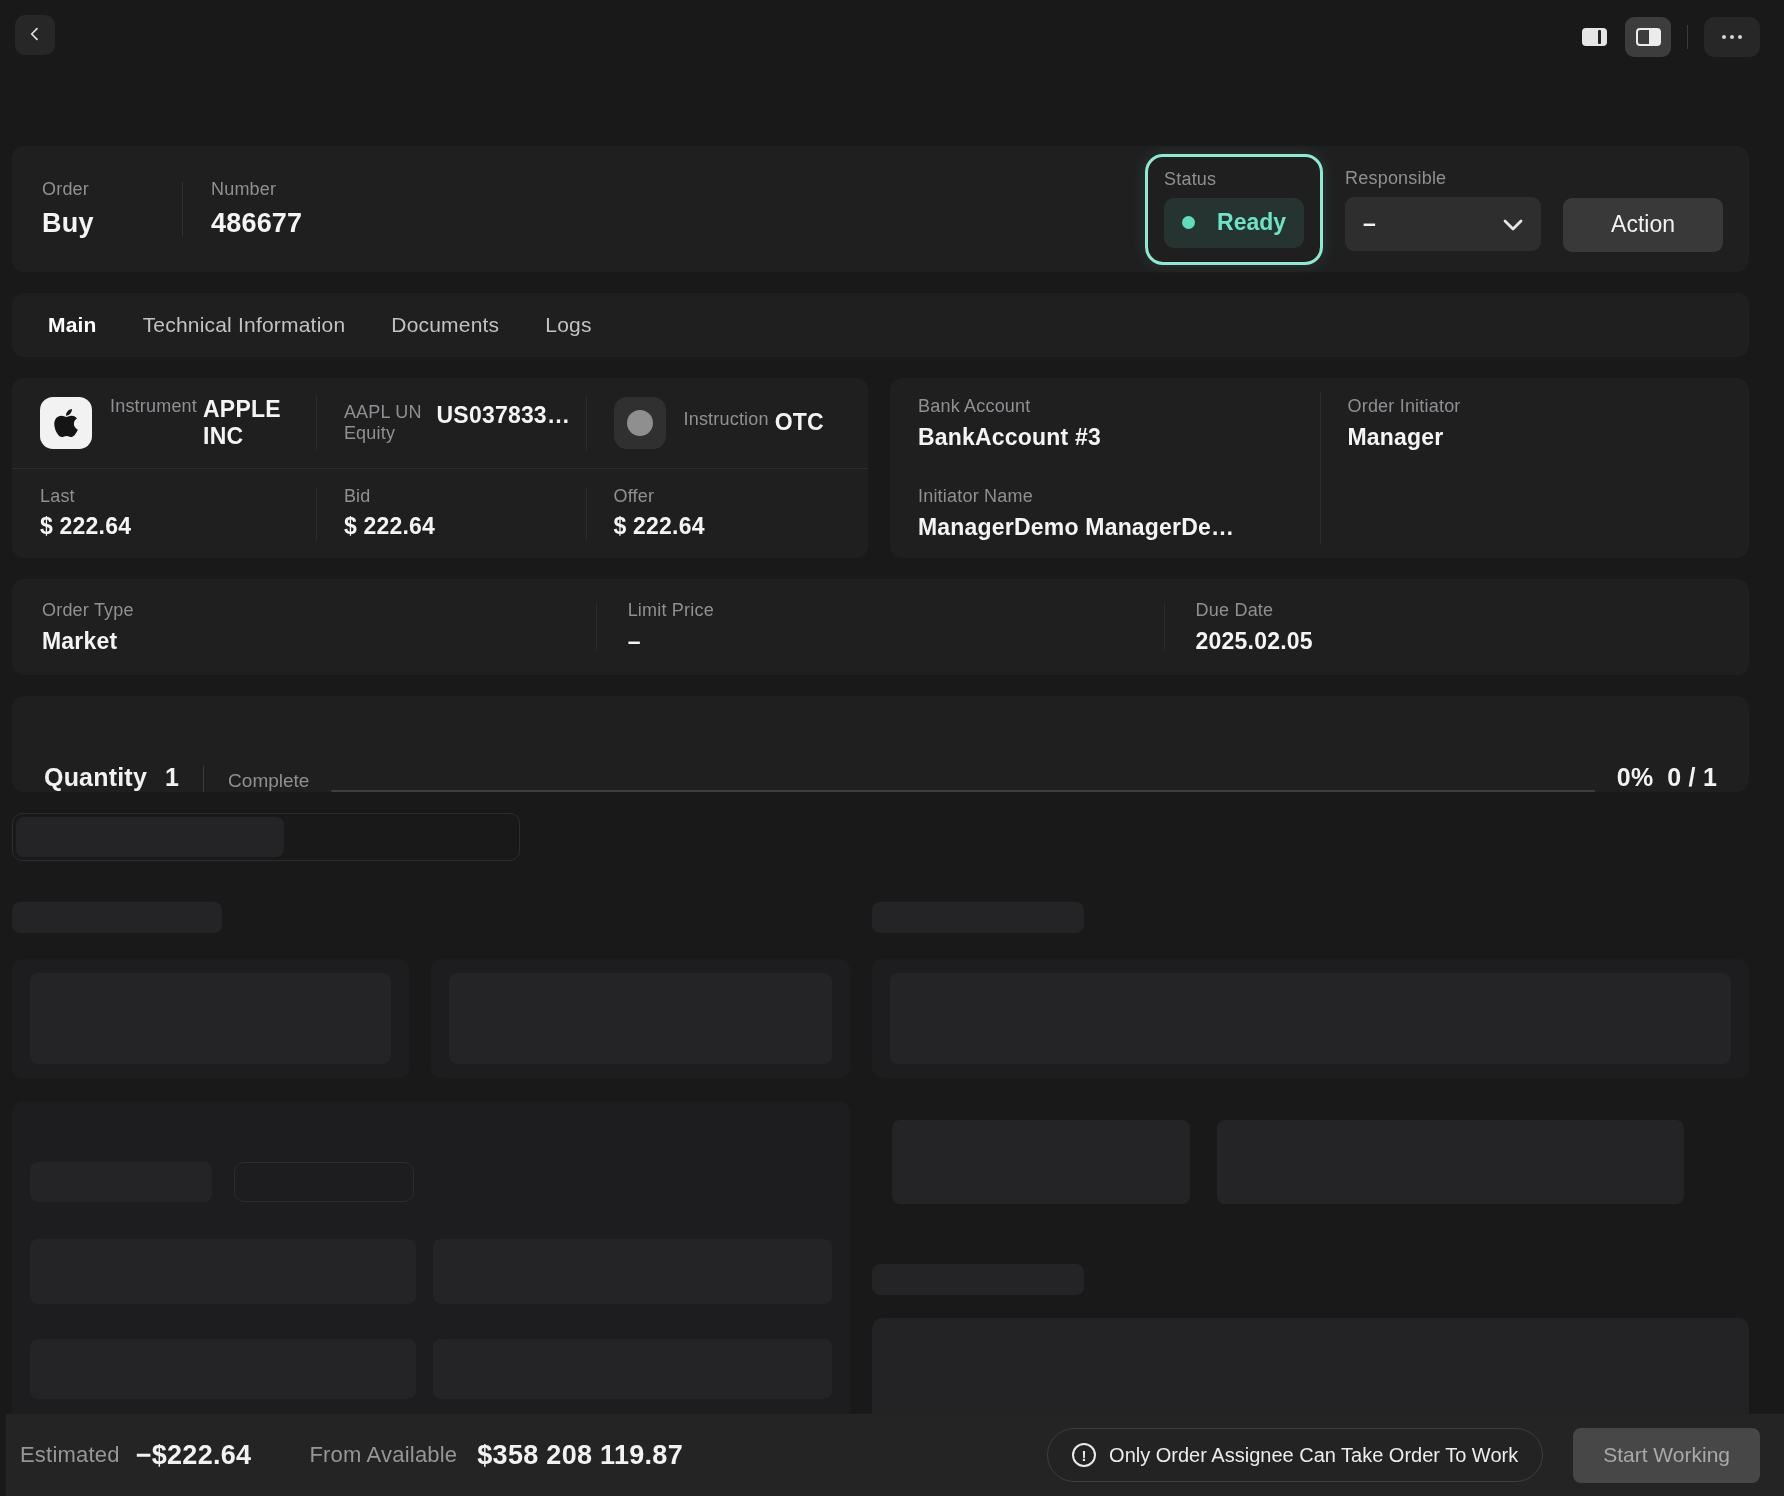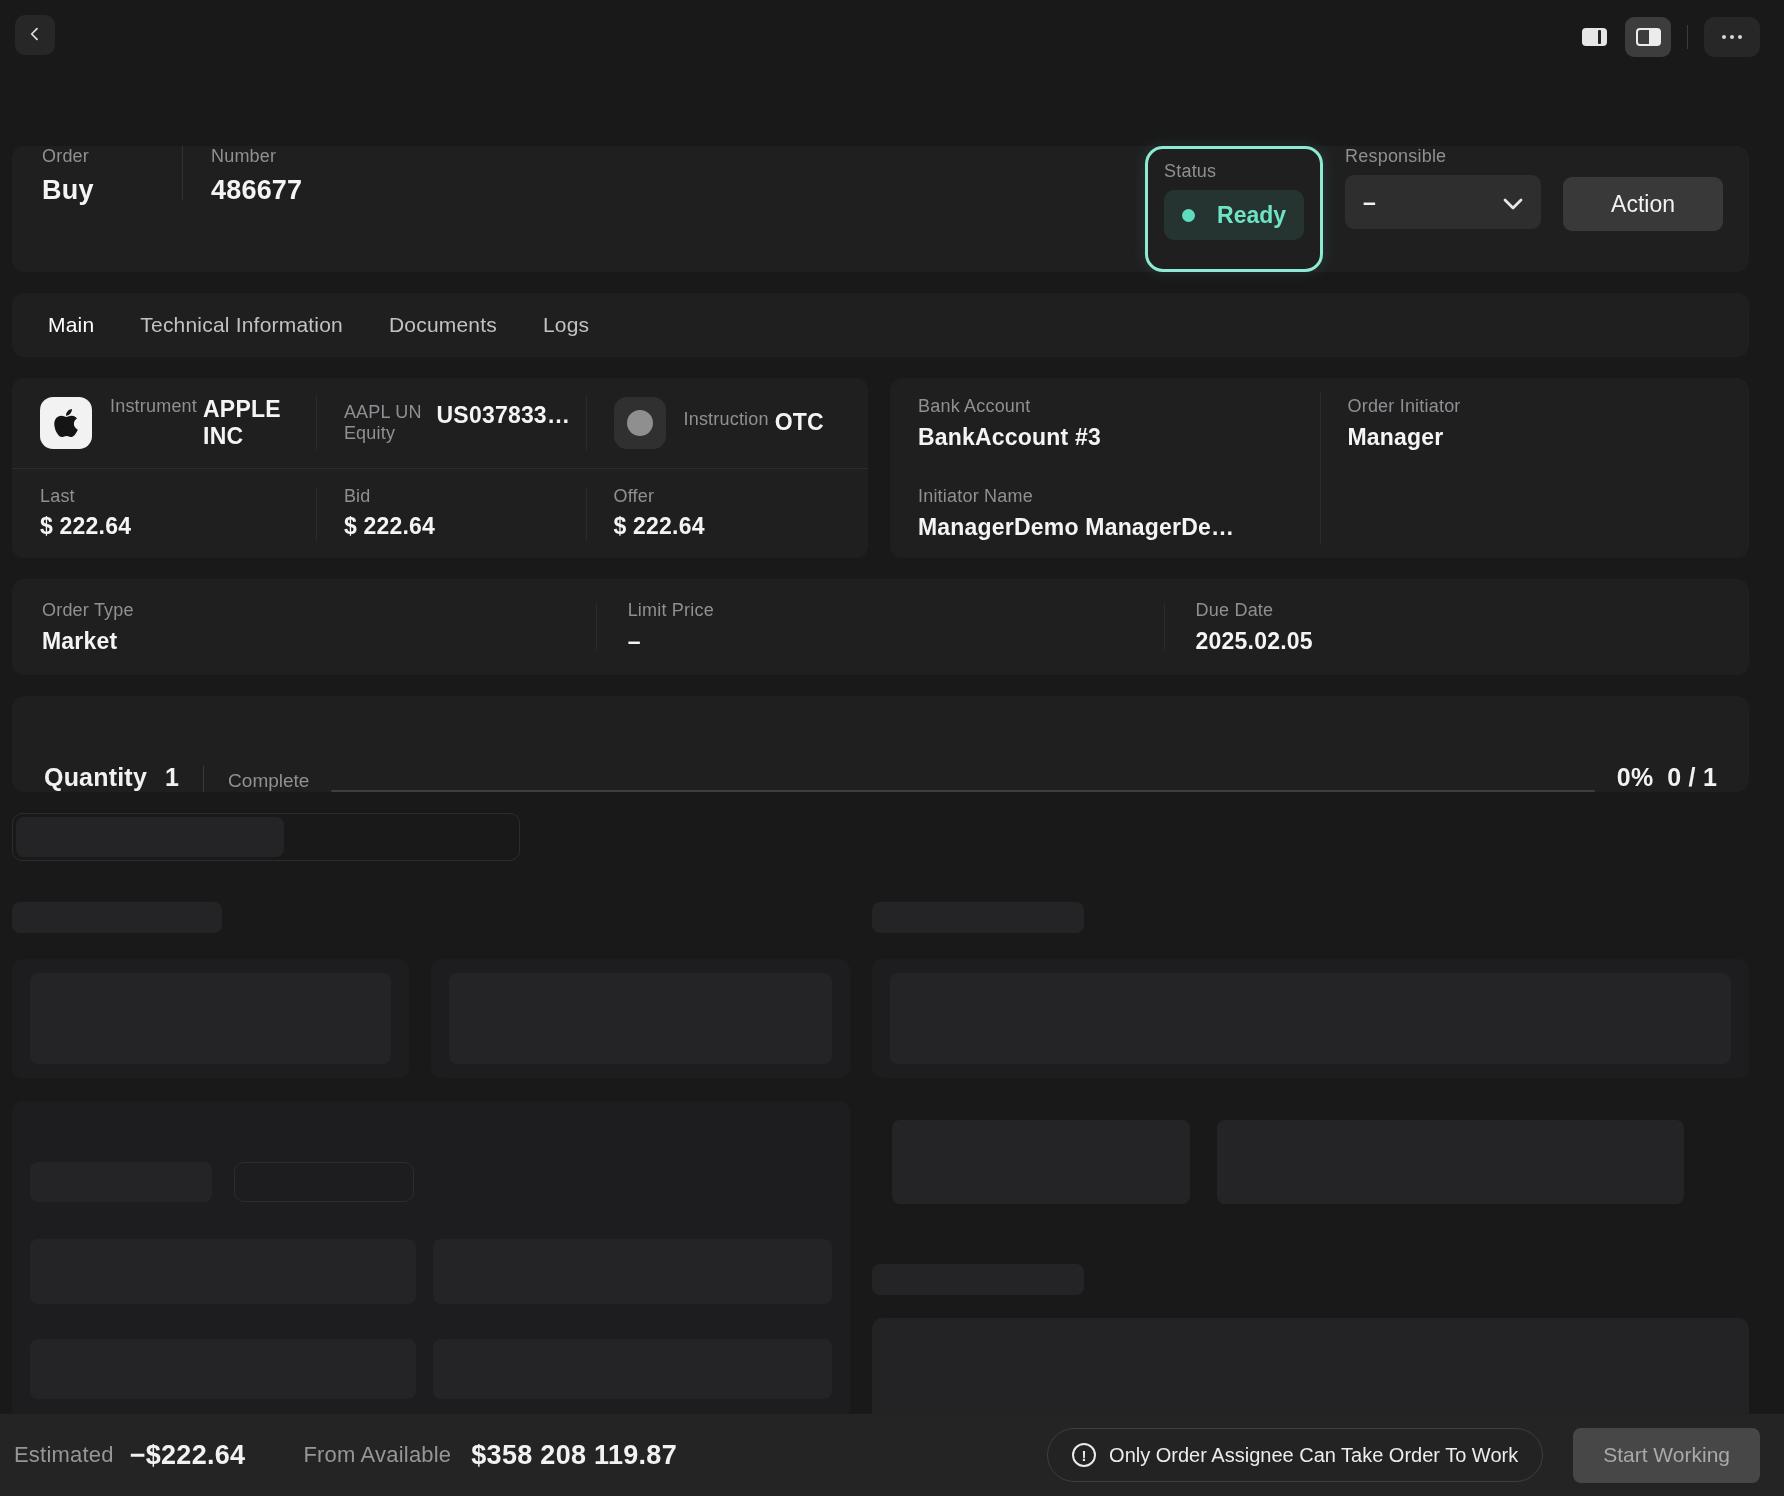--- a/index.html
+++ b/index.html
@@ -26,37 +26,37 @@
   .icon-panel{position:relative;display:inline-block;border-radius:4px}
   .icon-panel.full{width:25px;height:18px;background:#E6E6E6}
   .icon-panel.full .slot{position:absolute;top:2px;bottom:2px;right:6px;width:3px;background:#222;border-radius:1px}
   .icon-panel.split{width:25px;height:18px;border:2.5px solid #ECECEC;background:transparent}
   .icon-panel.split .fillR{position:absolute;top:0;bottom:0;right:0;width:10px;background:#ECECEC}
 
   
   .content{margin:34px 35px 0 12px;display:flex;flex-direction:column;gap:21px}
 
   
-  .order-header{height:126px;display:flex;padding:0 26px 0 30px}
+  .order-header{height:126px;display:flex;align-items:center;padding:0 26px 0 30px}
   .fld{display:flex;flex-direction:column;gap:8px}
   .fld.order{width:118px}
   .hdr-div{width:1px;height:54px;background:#323233;margin:0 28px 0 22px}
   .hdr-spacer{flex:1}
   .status-box{border:3px solid #8FEAD3;border-radius:18px;padding:12px 16px 14px;display:flex;flex-direction:column;gap:8px;margin-right:12px;box-shadow:0 0 16px rgba(128,230,206,.12)}
   .status-pill{background:#263431;border:none;border-radius:10px;height:50px;display:flex;align-items:center;gap:22px;padding:0 18px;width:max-content;cursor:pointer}
   .status-pill .txt{color:#6FE3C6;font-size:23px;font-weight:700}
   .status-dot{width:13px;height:13px;border-radius:50%;background:#5FDCBE}
   .resp{display:flex;flex-direction:column;gap:8px;margin:0 22px 0 10px}
   .dropdown{width:196px;height:54px;background:#2E2E2F;border-radius:9px;display:flex;align-items:center;justify-content:space-between;padding:0 18px;border:none;color:#F2F2F2;font-size:23px;font-weight:700;cursor:pointer}
   .action-btn{height:54px;padding:0 48px;background:#39393A;border:none;border-radius:9px;color:#F2F2F2;font-size:23px;font-weight:500;margin-top:31px;cursor:pointer}
 
   
   .tabs{height:64px;display:flex;align-items:center;gap:46px;padding:0 36px}
   .tab{font-size:21px;color:#C2C2C2;background:none;border:none;cursor:pointer;letter-spacing:.2px}
-  .tab.active{color:#FFFFFF;font-weight:400}
+  .tab.active{color:#FFFFFF;font-weight:700}
 
   
   .info-grid{display:grid;grid-template-columns:856px 1fr;gap:22px}
   .instr-card{display:flex;flex-direction:column;height:180px}
   .instr-row{flex:1;display:grid;grid-template-columns:35.5% 31.5% 1fr}
   .instr-row.top{border-bottom:1px solid #2C2C2D}
   .cell{display:flex;align-items:center;gap:18px;padding-left:28px;position:relative;min-width:0}
   .cell + .cell::before{content:"";position:absolute;left:0;top:18px;bottom:18px;width:1px;background:#2C2C2D}
   .cell .txt{display:flex;flex-direction:row;gap:6px;min-width:0;padding-right:14px}
   .sq-icon{width:52px;height:52px;border-radius:13px;flex:0 0 auto;display:flex;align-items:center;justify-content:center}
@@ -109,21 +109,21 @@
   .skD-r3 .a{width:386px;height:60px}
   .skD-r3 .b{flex:1;height:60px}
   .skD-right{display:flex;flex-direction:column}
   .skD-right .r1{display:flex;gap:27px;padding:0 65px 0 20px;margin-top:19px}
   .skD-right .r1 .a{width:298px;height:84px}
   .skD-right .r1 .b{flex:1;height:84px}
   .skD-right .small{width:212px;height:31px;margin-top:60px}
   .skD-right .big{width:100%;height:120px;margin-top:23px;background:#232325;border-radius:10px}
 
   
-  .footer{position:absolute;left:0;right:0;bottom:0;height:82px;background:#242425;display:flex;align-items:center;padding:0 24px 0 14px;z-index:10}
+  .footer{position:absolute;left:6px;right:0;bottom:0;height:82px;background:#242425;display:flex;align-items:center;padding:0 24px 0 14px;z-index:10}
   .ft-label{font-size:22px;color:#96969A;letter-spacing:.2px}
   .ft-value{font-size:27px;font-weight:700;letter-spacing:.3px}
   .ft-est-v{margin-left:16px}
   .ft-avail-l{margin-left:58px}
   .ft-avail-v{margin-left:20px}
   .ft-spacer{flex:1}
   .notice-pill{display:flex;align-items:center;gap:13px;border:1px solid #3E3E3E;background:#232324;border-radius:28px;padding:0 24px;height:54px;font-size:20px;color:#ECECEC}
   .warn-icon{width:24px;height:24px;border-radius:50%;border:2px solid #E9E9E9;display:flex;align-items:center;justify-content:center;font-size:15px;font-weight:700;color:#E9E9E9;flex:0 0 auto}
   .start-btn{margin-left:30px;height:55px;padding:0 30px;background:#474747;color:#A9A9A9;border:none;border-radius:8px;font-size:21px;font-weight:500;cursor:pointer}
 </style>

